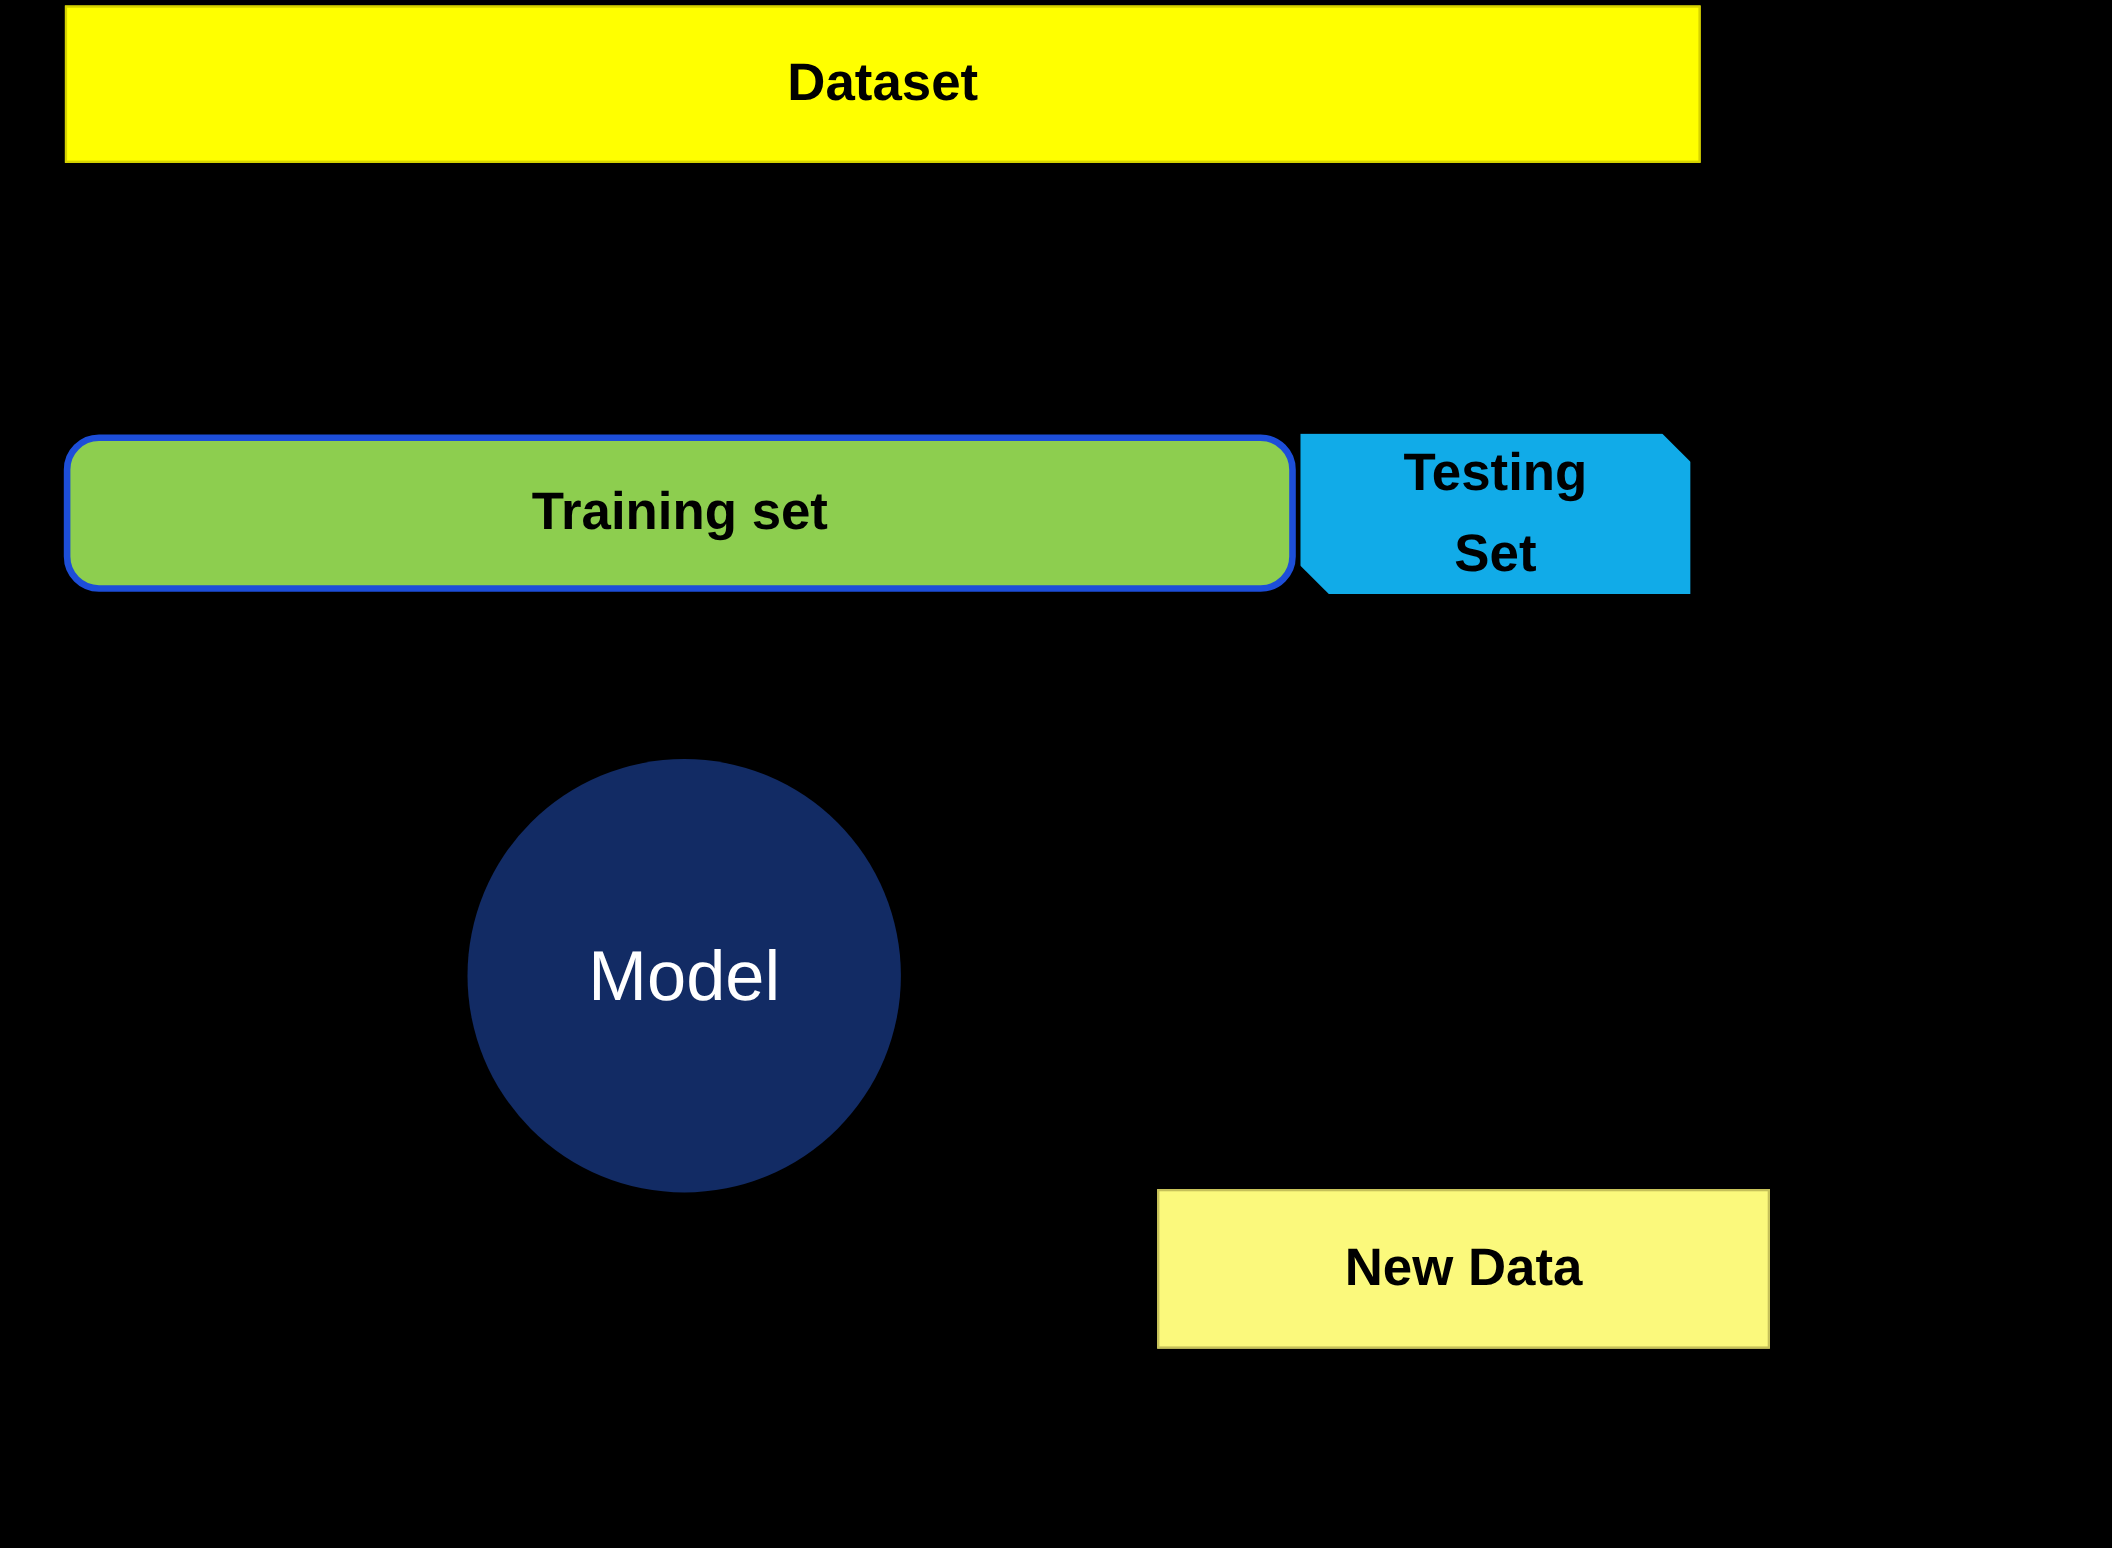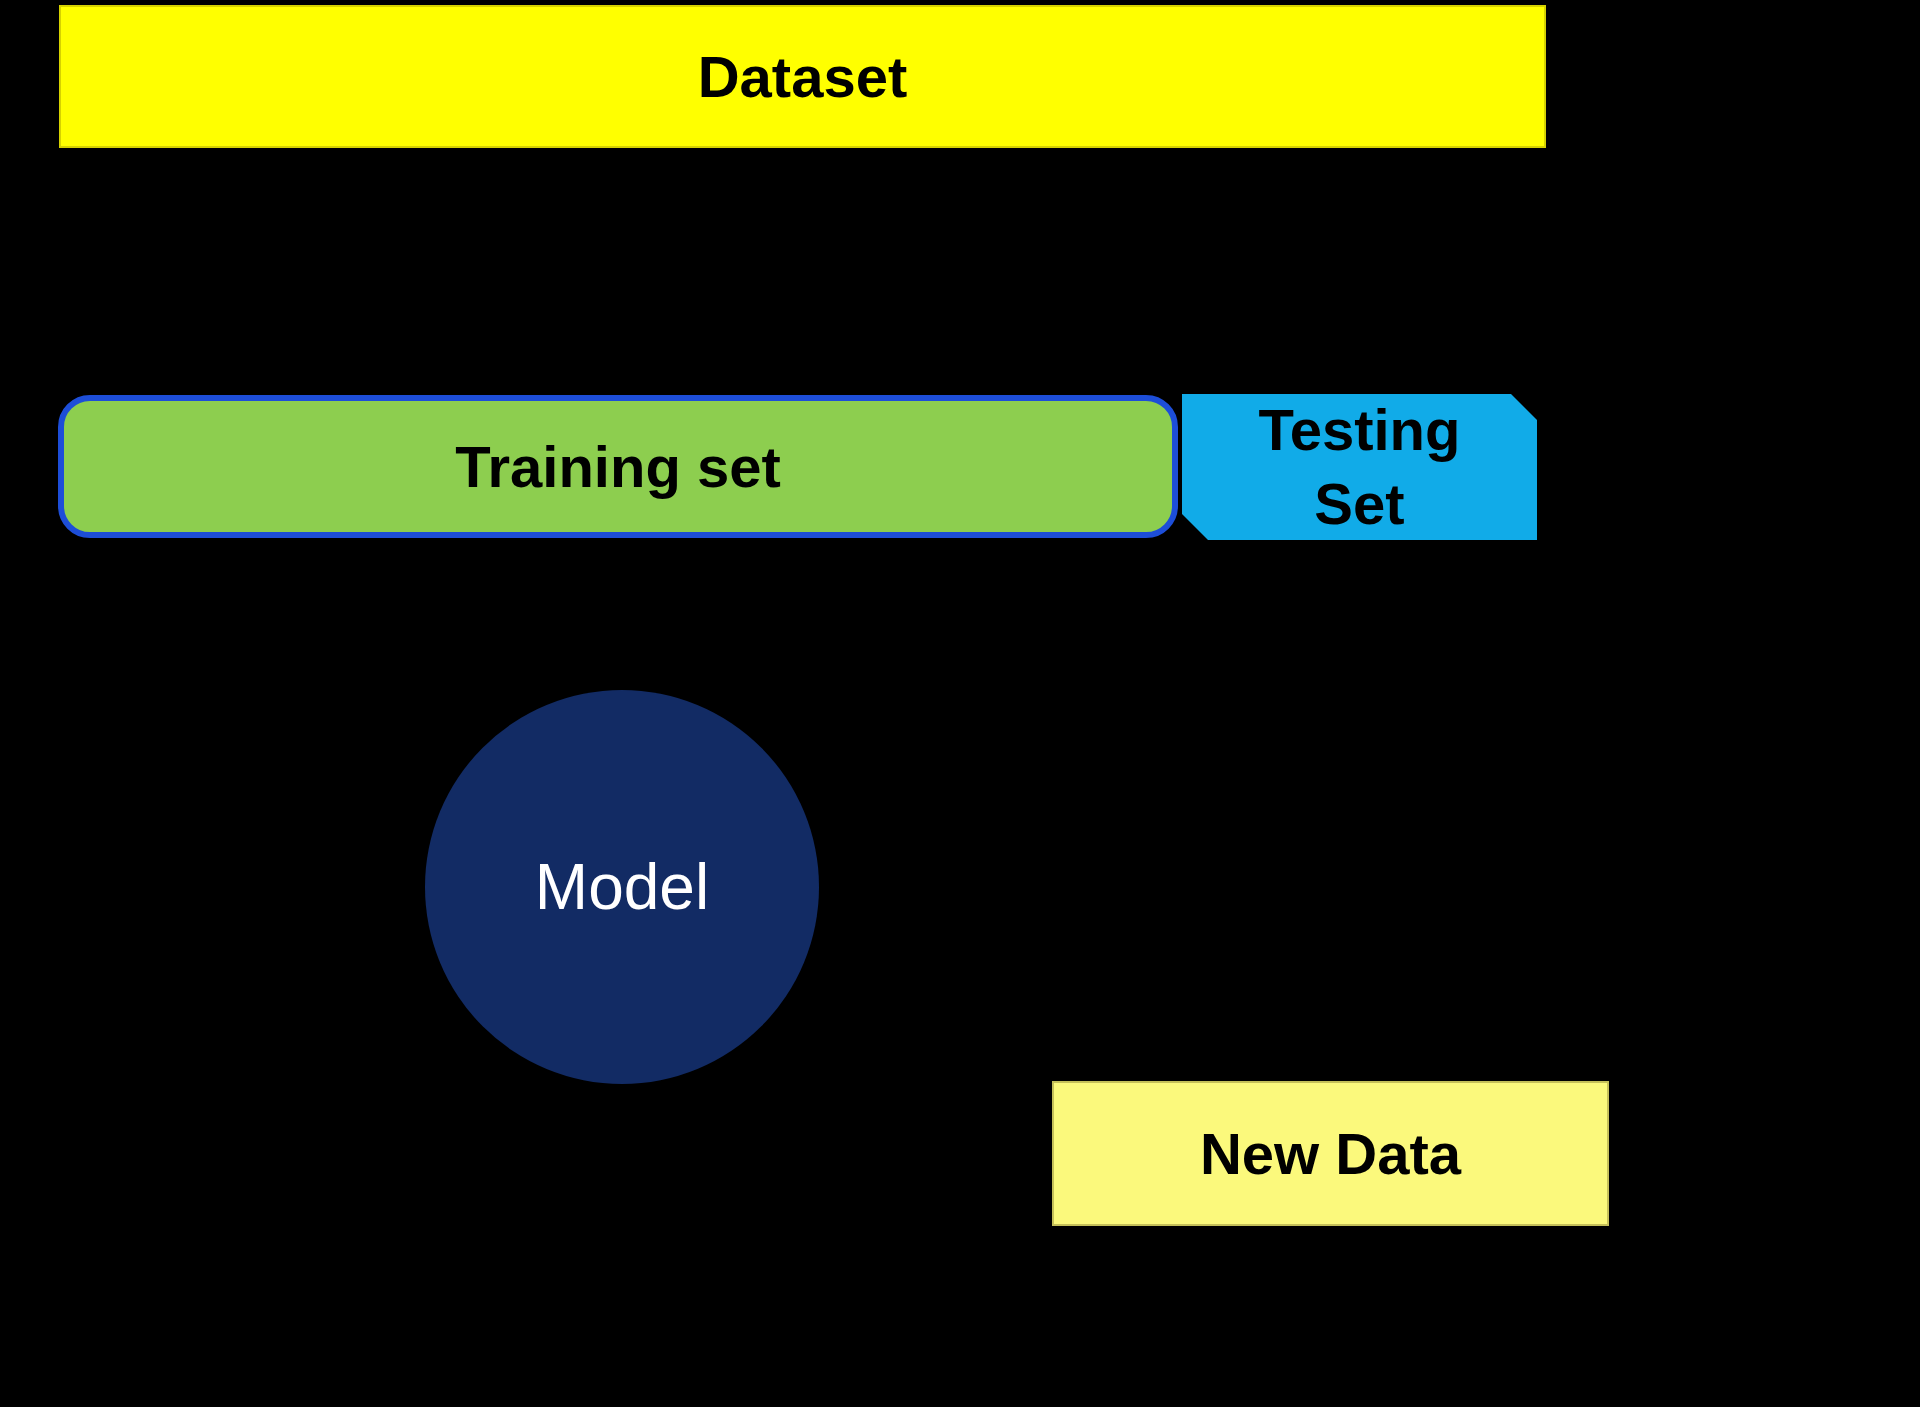--- a/index.html
+++ b/index.html
@@ -17,21 +17,21 @@
   }
   .shape {
     position: absolute;
     display: flex;
     align-items: center;
     justify-content: center;
     box-sizing: border-box;
     text-align: center;
   }
   .shape-label {
-    font-size: 58px;
+    font-size: 48px;
     font-weight: 700;
     color: #000000;
     line-height: 1.1;
     white-space: nowrap;
   }
   
   .dataset {
     left: 59px;
     top: 5px;
     width: 1487px;

